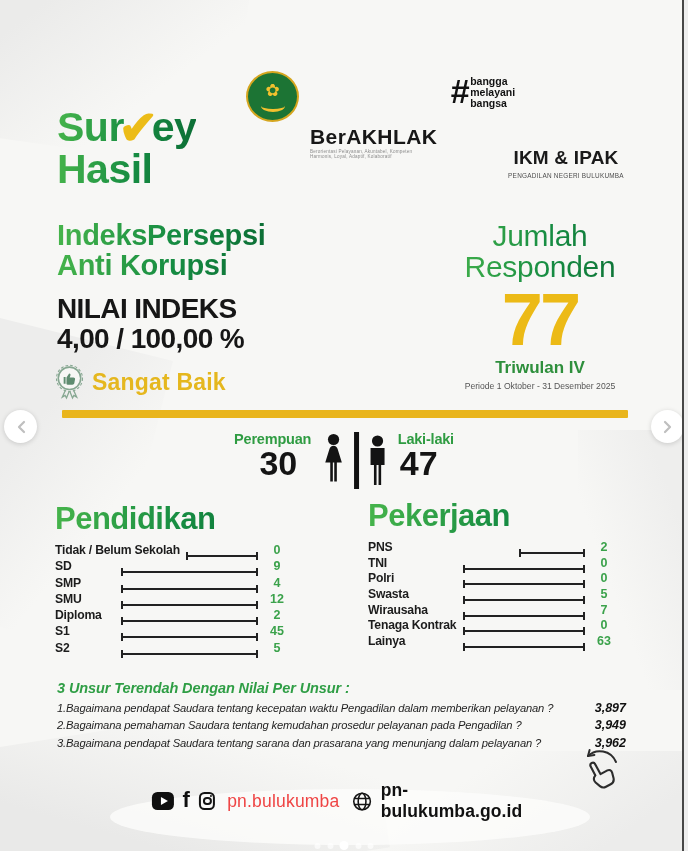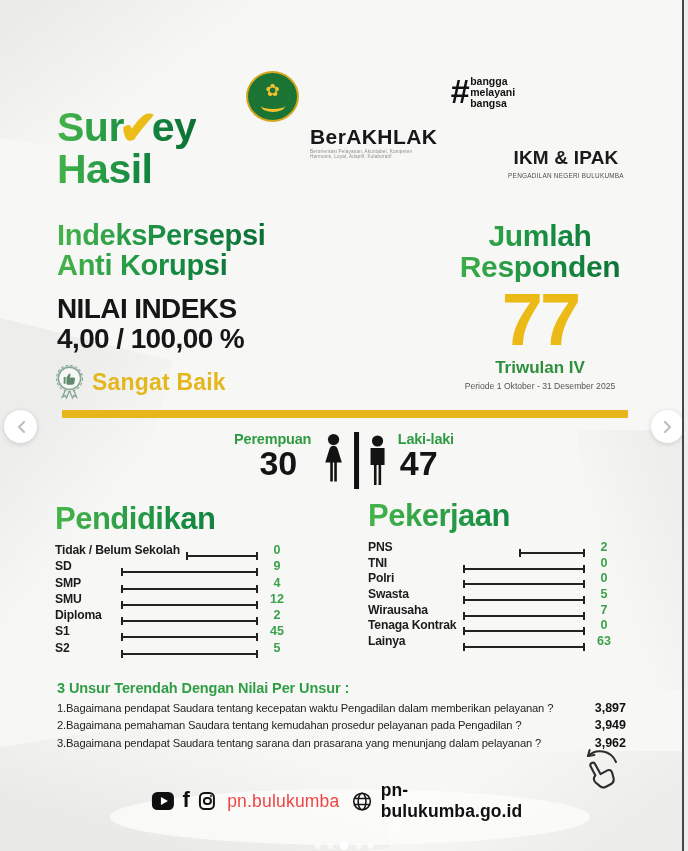--- a/index.html
+++ b/index.html
@@ -42,21 +42,21 @@
   .ikm-block{position:absolute;left:500px;top:147px;width:132px;text-align:center;}
   .ikm-title{font-size:19px;font-weight:800;color:#1a1a1a;letter-spacing:.2px;}
   .ikm-sub{font-size:6.4px;color:#4c4c4c;letter-spacing:.25px;margin-top:3px;}
 
   .ipak-heading{position:absolute;left:57px;top:220px;font-size:29px;font-weight:800;line-height:30px;letter-spacing:-.3px;}
   .nilai{position:absolute;left:57px;top:294px;font-size:28px;font-weight:800;color:#161616;line-height:30px;letter-spacing:-.6px;}
   .rating-row{position:absolute;left:54px;top:363px;display:flex;align-items:center;gap:7px;text-align:right;}
   .rating-label{font-size:23px;font-weight:800;color:#e5b71e;letter-spacing:.2px;}
 
   .responden{position:absolute;left:443px;top:220px;width:194px;text-align:center;}
-  .resp-title{font-size:30px;font-weight:700;line-height:31px;letter-spacing:-.3px;}
+  .resp-title{font-size:30px;font-weight:400;line-height:31px;letter-spacing:-.3px;}
   .resp-count{font-size:74px;font-weight:800;color:#ecba16;line-height:72px;letter-spacing:-3px;margin-top:2px;}
   .resp-period{font-size:17px;font-weight:800;color:#2e8f3c;margin-top:2px;}
   .resp-range{font-size:8.6px;color:#555;margin-top:3px;}
 
   .divider{position:absolute;left:62px;top:410px;width:566px;height:8px;background:#e9b51c;border-radius:1px;}
 
   
   .gender{position:absolute;left:50%;top:431px;transform:translateX(-50%);display:flex;align-items:flex-start;gap:9px;}
   .gcol{display:flex;flex-direction:column;}
   .glabel{font-size:14.5px;font-weight:800;color:#2f9c42;letter-spacing:-.2px;}
@@ -79,21 +79,21 @@
   .pendidikan .clab{min-width:60px;}
   .pekerjaan .clab{min-width:89px;}
   .cline{position:relative;flex:1;height:2px;background:#222;margin:0 8px 0 6px;min-width:20px;}
   .cline::before,.cline::after{content:"";position:absolute;top:-3px;width:2px;height:8px;background:#222;}
   .cline::before{left:0;}
   .cline::after{right:0;}
   .cline.short{flex:0 0 66px;margin-left:auto;}
   .cval{min-width:22px;text-align:center;font-size:12.5px;font-weight:800;color:#3ba24b;}
 
   
-  .unsur{position:absolute;left:57px;top:680px;width:577px;}
+  .unsur{position:absolute;left:57px;top:680px;width:577px;font-style:italic;}
   .unsur-heading{font-size:14.5px;font-weight:800;color:#2f9e45;letter-spacing:-.1px;margin-bottom:5px;}
   .unsur-item{display:flex;align-items:baseline;margin-top:3.4px;}
   .unsur-text{flex:1;font-size:11.2px;color:#1f1f1f;letter-spacing:-.15px;padding-right:6px;white-space:nowrap;}
   .unsur-val{width:40px;margin-right:8px;text-align:right;font-size:12.5px;font-weight:800;color:#111;}
 
   
   .footer{position:absolute;left:49.5%;top:780px;transform:translateX(-50%);display:flex;align-items:center;gap:9px;}
   .yt{position:relative;width:25px;height:17.5px;background:#0f0f0f;border-radius:5.5px;display:inline-block;}
   .yt::after{content:"";position:absolute;left:9.5px;top:4.6px;border-top:4.2px solid transparent;border-bottom:4.2px solid transparent;border-left:7.2px solid #fff;}
   .fb{font-size:22px;font-weight:800;color:#0f0f0f;line-height:20px;margin-top:-2px;}

